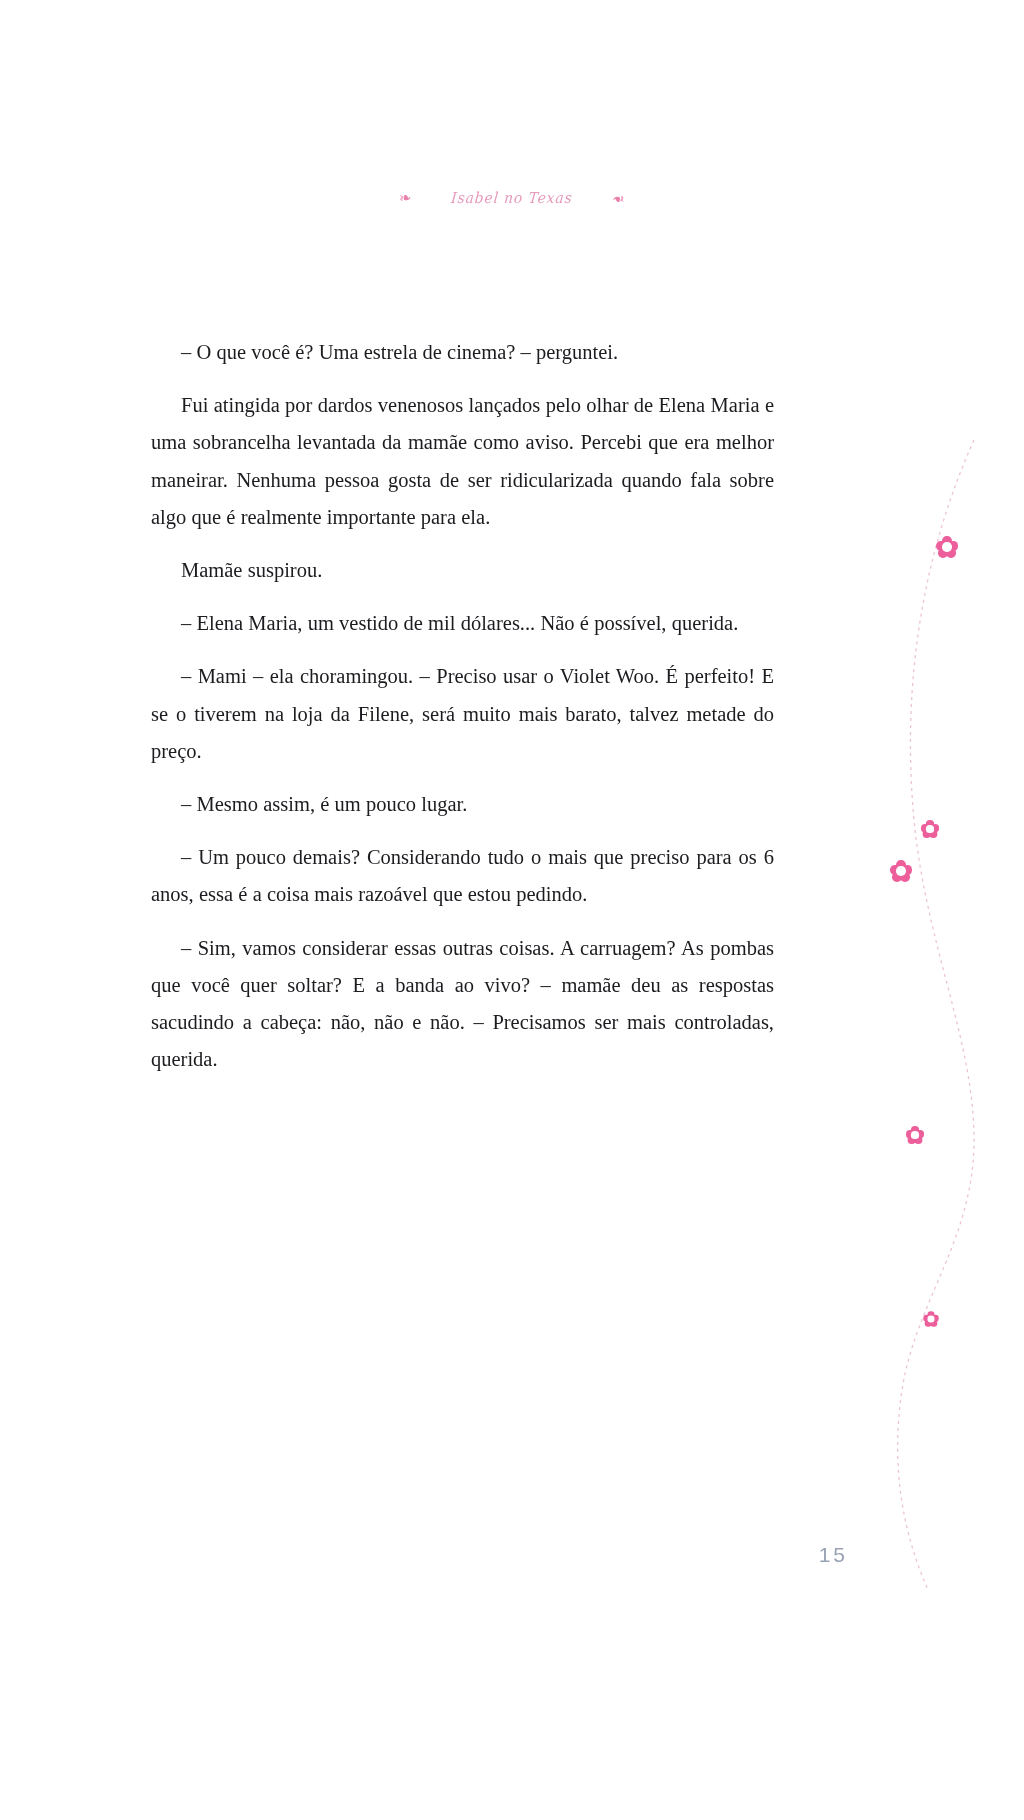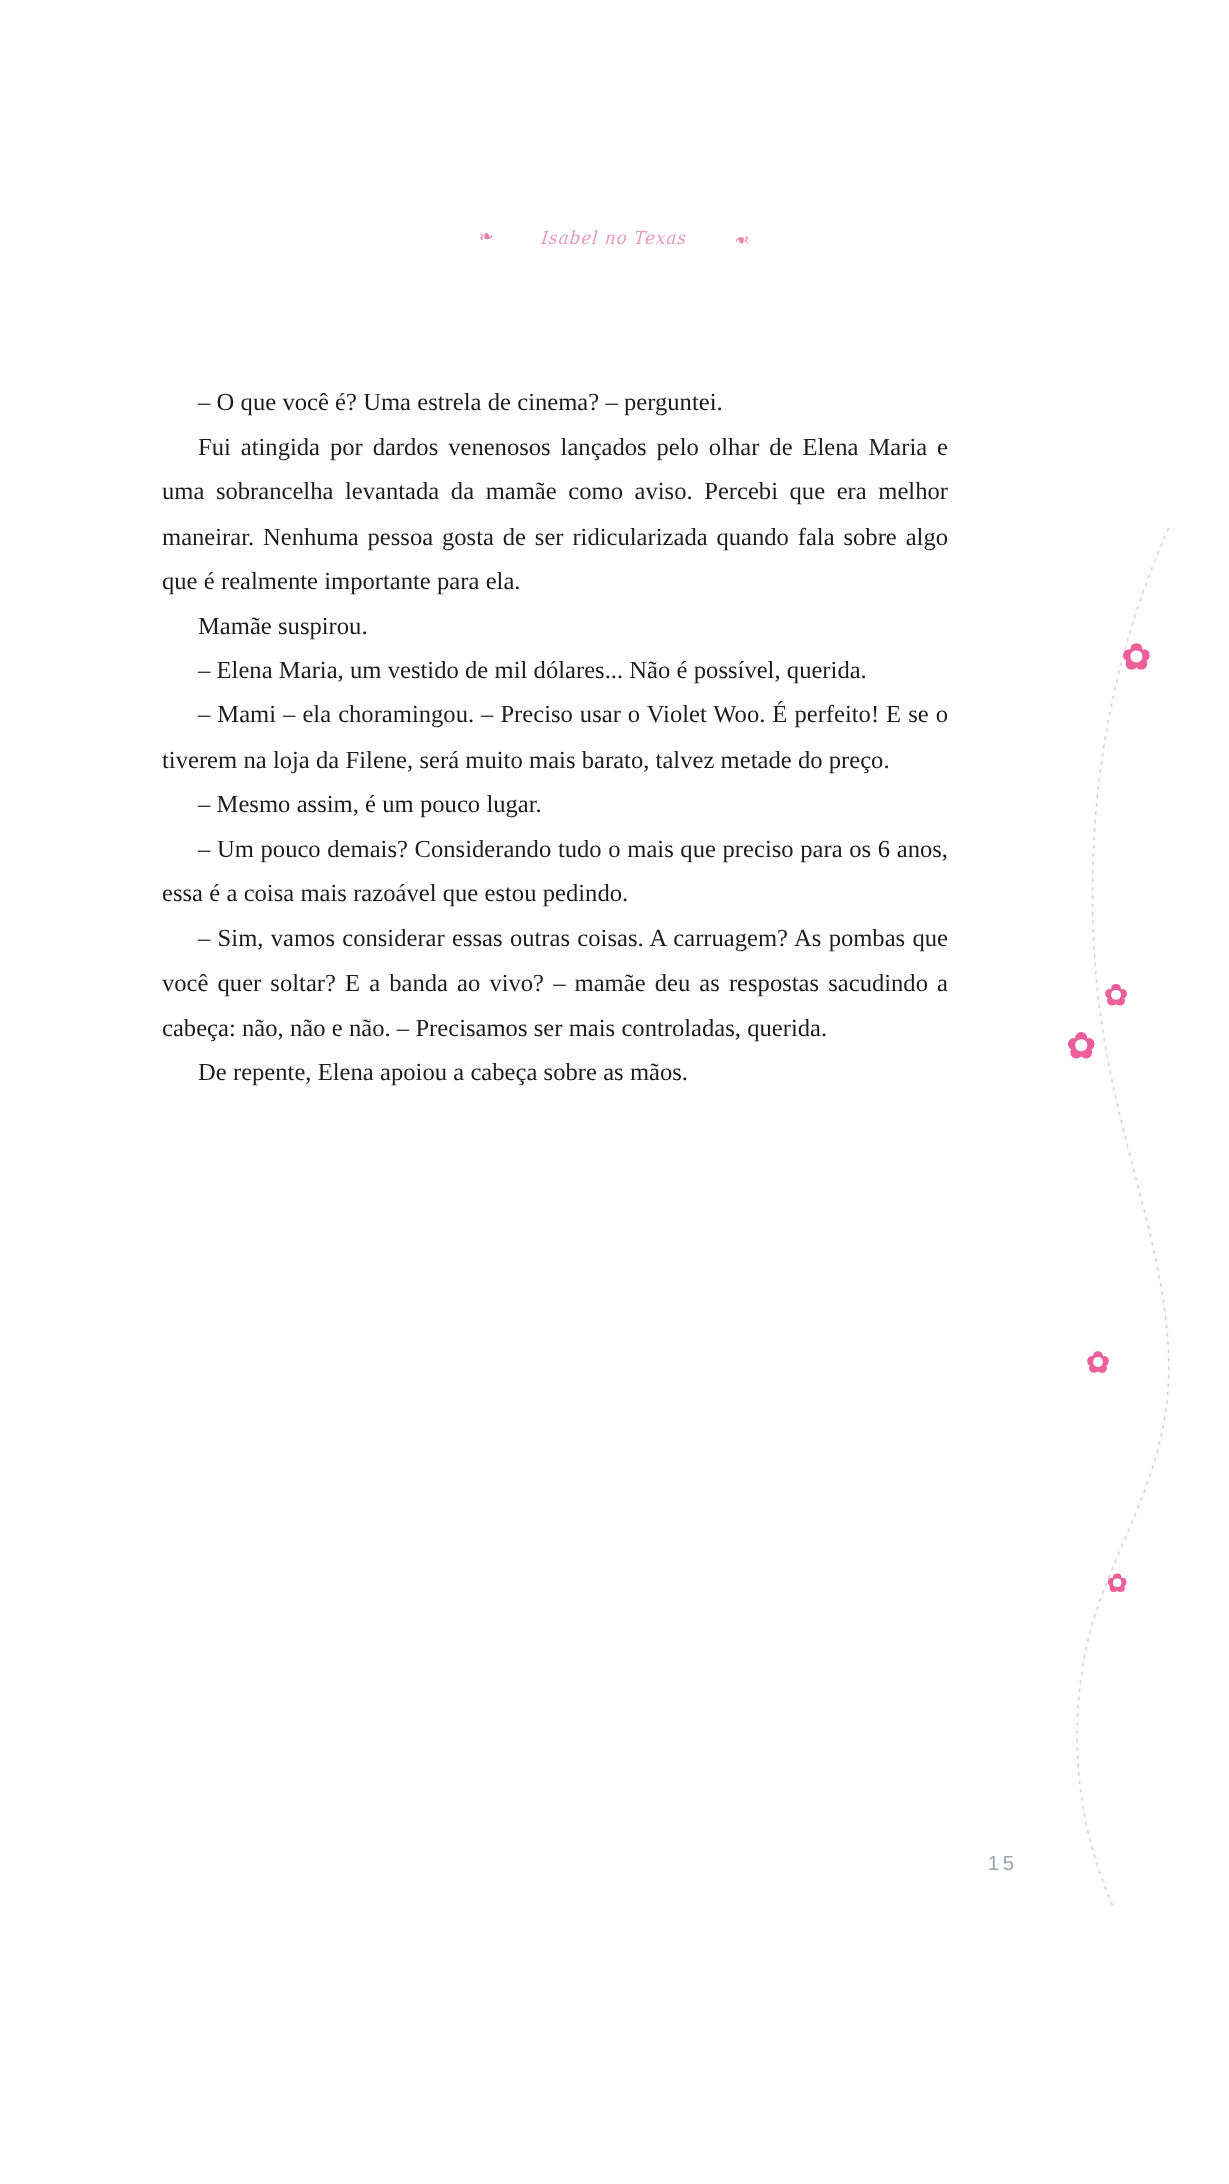--- a/index.html
+++ b/index.html
@@ -48,21 +48,21 @@
   .rh-orn.right { transform: rotate(172deg); }
 
   
   .textblock {
     position: absolute;
     left: 135px;
     top: 318px;
     width: 655px;
   }
   .textblock p {
-    margin: 0;
+    margin: 16px;
     font-size: 20.5px;
     line-height: 37.2px;
     text-align: justify;
     text-indent: 30px;
     color: #1c1c20;
     -webkit-font-smoothing: antialiased;
     word-spacing: 0.1px;
   }
   .textblock p.last-line-left {
     text-align-last: left;
@@ -106,21 +106,21 @@
   }
   .flower.small { transform: scale(0.82); }
   .flower.tiny  { transform: scale(0.70); }
 
   
   .folio {
     position: absolute;
     right: 176px;
     top: 1543px;
     font-family: "Liberation Sans", sans-serif;
-    font-size: 17px;
+    font-size: 21px;
     letter-spacing: 3px;
     color: #9aa3b4;
   }
 </style>
 </head>
 <body>
 
 <div id="page">
 
   <div class="running-head">
@@ -131,21 +131,20 @@
 
   <div class="textblock">
     <p class="last-line-left">– O que você é? Uma estrela de cinema? – perguntei.</p>
     <p class="last-line-left">Fui atingida por dardos venenosos lançados pelo olhar de Elena Maria e uma sobrancelha levantada da mamãe como aviso. Percebi que era melhor maneirar. Nenhuma pessoa gosta de ser ridicularizada quando fala sobre algo que é realmente importante para ela.</p>
     <p class="last-line-left">Mamãe suspirou.</p>
     <p class="last-line-left">– Elena Maria, um vestido de mil dólares... Não é possível, querida.</p>
     <p class="last-line-left">– Mami – ela choramingou. – Preciso usar o Violet Woo. É perfeito! E se o tiverem na loja da Filene, será muito mais barato, talvez metade do preço.</p>
     <p class="last-line-left">– Mesmo assim, é um pouco lugar.</p>
     <p class="last-line-left">– Um pouco demais? Considerando tudo o mais que preciso para os 6 anos, essa é a coisa mais razoável que estou pedindo.</p>
     <p class="last-line-left">– Sim, vamos considerar essas outras coisas. A carruagem? As pombas que você quer soltar? E a banda ao vivo? – mamãe deu as respostas sacudindo a cabeça: não, não e não. – Precisamos ser mais controladas, querida.</p>
-    <p class="last-line-left">De repente, Elena apoiou a cabeça sobre as mãos.</p>
   </div>
 
   <div class="vine">
     <svg width="200" height="1150" viewBox="0 0 200 1150">
       <path d="M 150 0 C 96 120, 78 250, 90 380 C 102 505, 150 600, 150 700 C 150 800, 92 860, 78 950 C 66 1030, 80 1095, 104 1150" fill="none" stroke="#e9b9cd" stroke-width="1.3" stroke-dasharray="3 4" opacity="0.85"></path>
     </svg>
 
     <div class="flower" style="left:112px; top:96px;">
       <span class="petal p0"></span>
         <span class="petal p1"></span>

